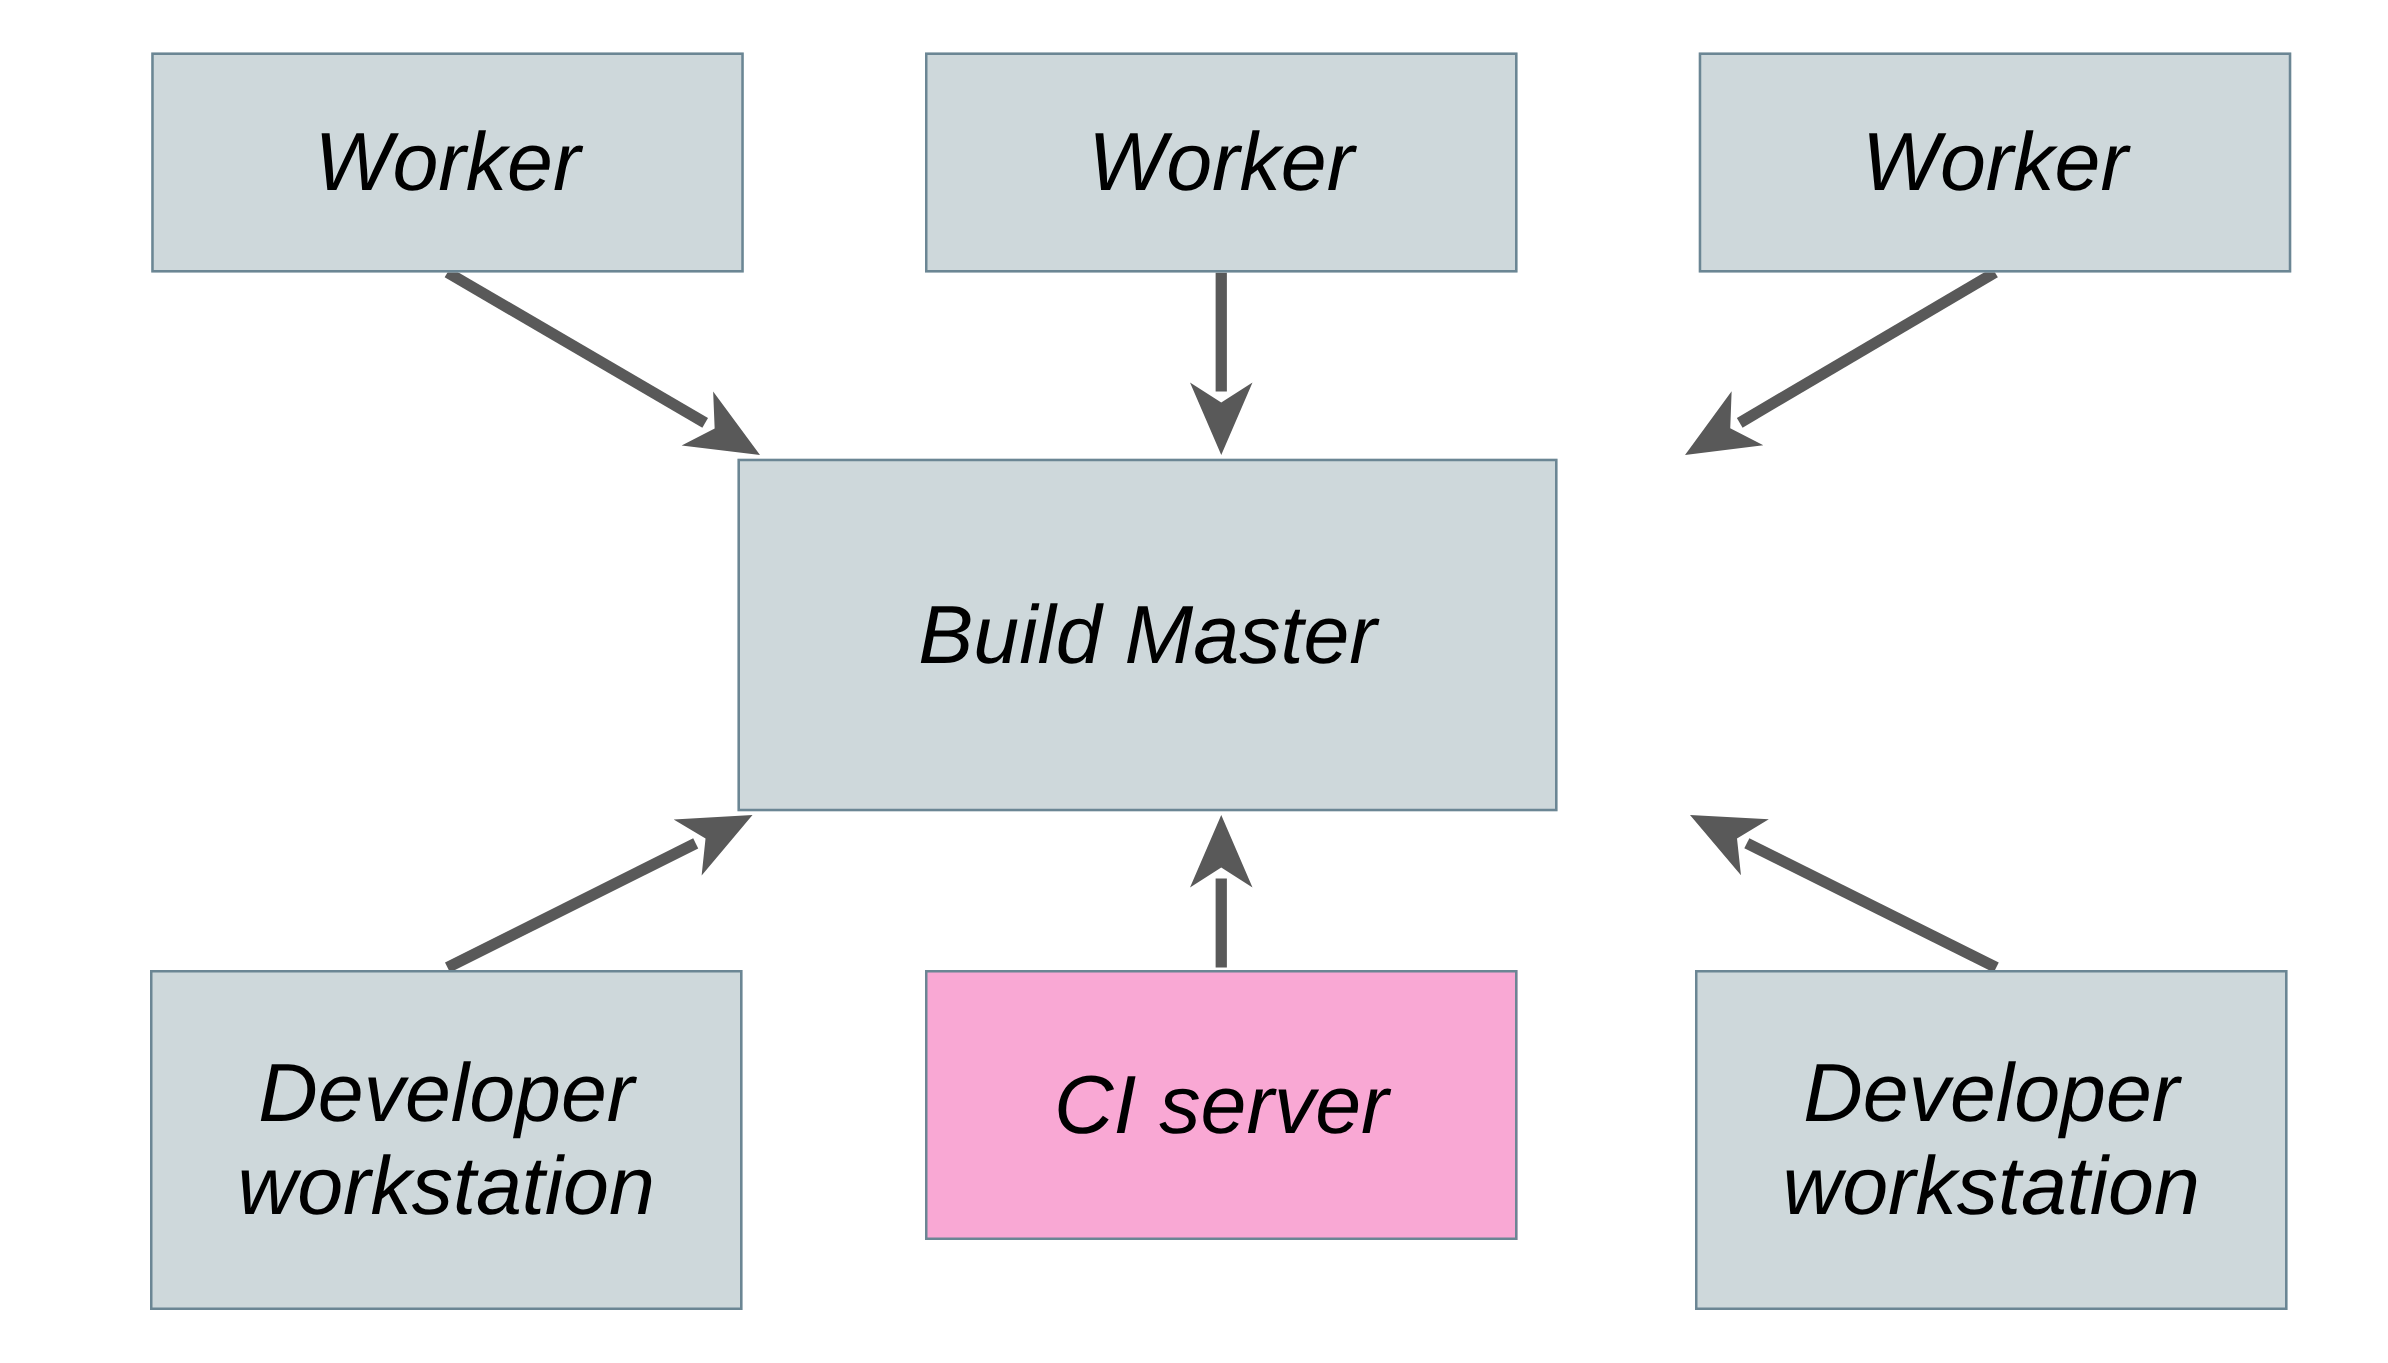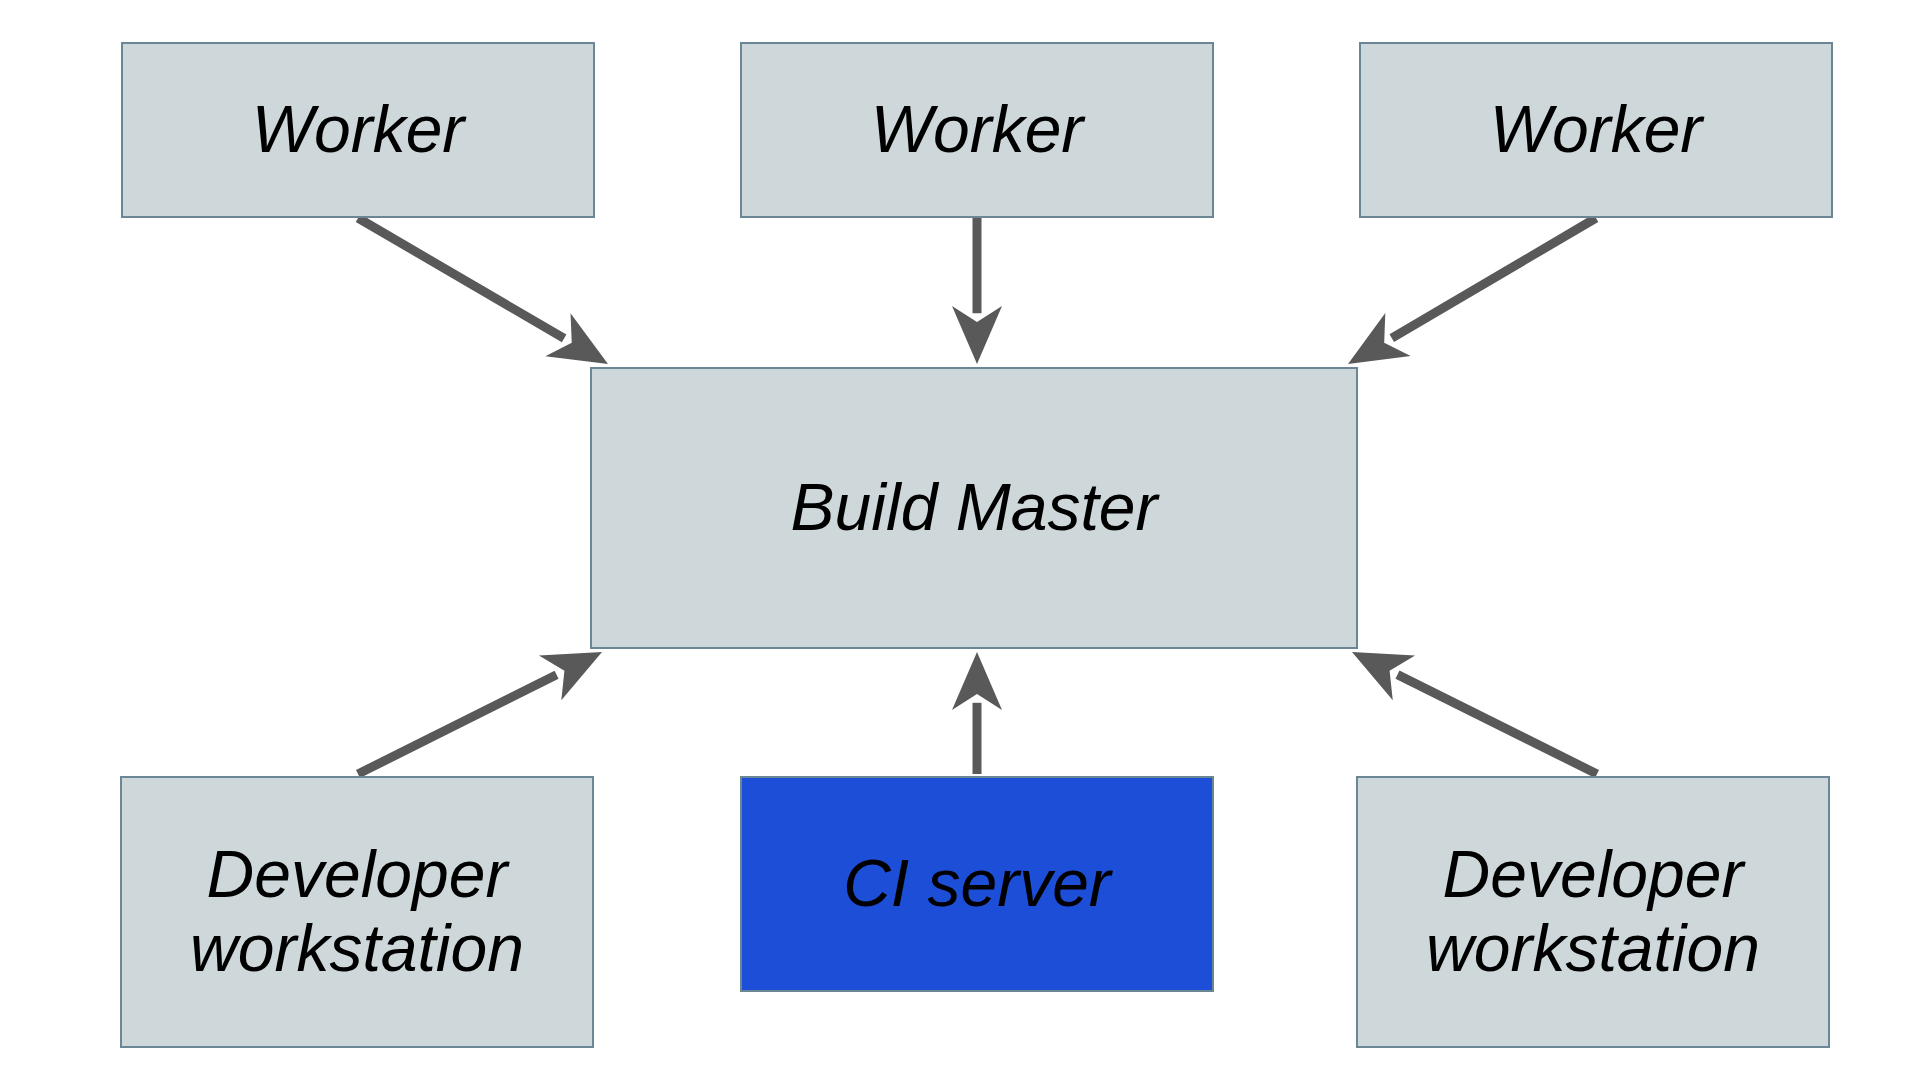--- a/index.html
+++ b/index.html
@@ -76,28 +76,28 @@
 
   <div class="node" style="left: 121px; top: 42px; width: 474px; height: 176px; font-size: 66px; background: rgb(206, 216, 219); border-color: rgb(107, 134, 148); color: rgb(0, 0, 0);">
     <span class="node-label">Worker</span>
   </div>
   <div class="node" style="left: 740px; top: 42px; width: 474px; height: 176px; font-size: 66px; background: rgb(206, 216, 219); border-color: rgb(107, 134, 148); color: rgb(0, 0, 0);">
     <span class="node-label">Worker</span>
   </div>
   <div class="node" style="left: 1359px; top: 42px; width: 474px; height: 176px; font-size: 66px; background: rgb(206, 216, 219); border-color: rgb(107, 134, 148); color: rgb(0, 0, 0);">
     <span class="node-label">Worker</span>
   </div>
-  <div class="node" style="left: 590px; top: 367px; width: 768px; height: 282px; font-size: 66px; background: rgb(206, 216, 219); border-color: rgb(107, 134, 148); color: rgb(0, 0, 0);">
+  <div class="node" style="left: 590px; top: 367px; width: 656px; height: 282px; font-size: 66px; background: rgb(206, 216, 219); border-color: rgb(107, 134, 148); color: rgb(0, 0, 0);">
     <span class="node-label">Build Master</span>
   </div>
   <div class="node" style="left: 120px; top: 776px; width: 474px; height: 272px; font-size: 66px; background: rgb(206, 216, 219); border-color: rgb(107, 134, 148); color: rgb(0, 0, 0);">
     <span class="node-label">Developer
 workstation</span>
   </div>
-  <div class="node" style="left: 740px; top: 776px; width: 474px; height: 216px; font-size: 66px; background: #1d4ed8; border-color: rgb(107, 134, 148); color: rgb(0, 0, 0);">
+  <div class="node" style="left: 740px; top: 776px; width: 474px; height: 216px; font-size: 66px; background: #f9a8d4; border-color: rgb(107, 134, 148); color: rgb(0, 0, 0);">
     <span class="node-label">CI server</span>
   </div>
   <div class="node" style="left: 1356px; top: 776px; width: 474px; height: 272px; font-size: 66px; background: rgb(206, 216, 219); border-color: rgb(107, 134, 148); color: rgb(0, 0, 0);">
     <span class="node-label">Developer
 workstation</span>
   </div>
 
 </div>
 
 </body></html>

